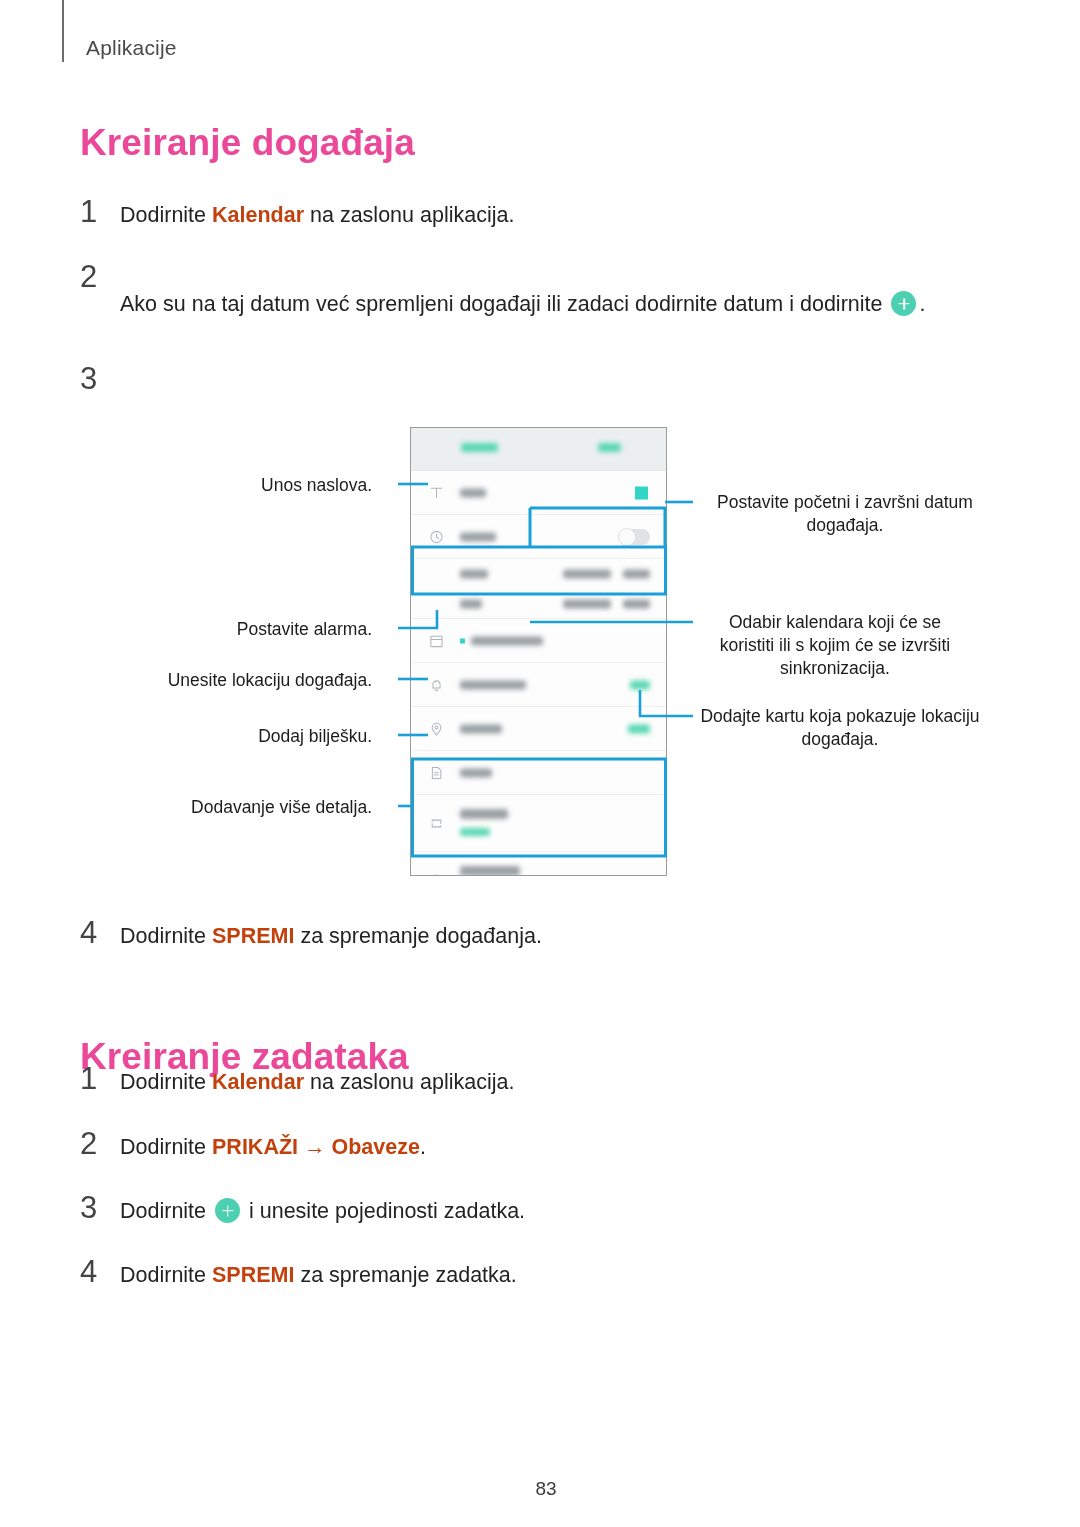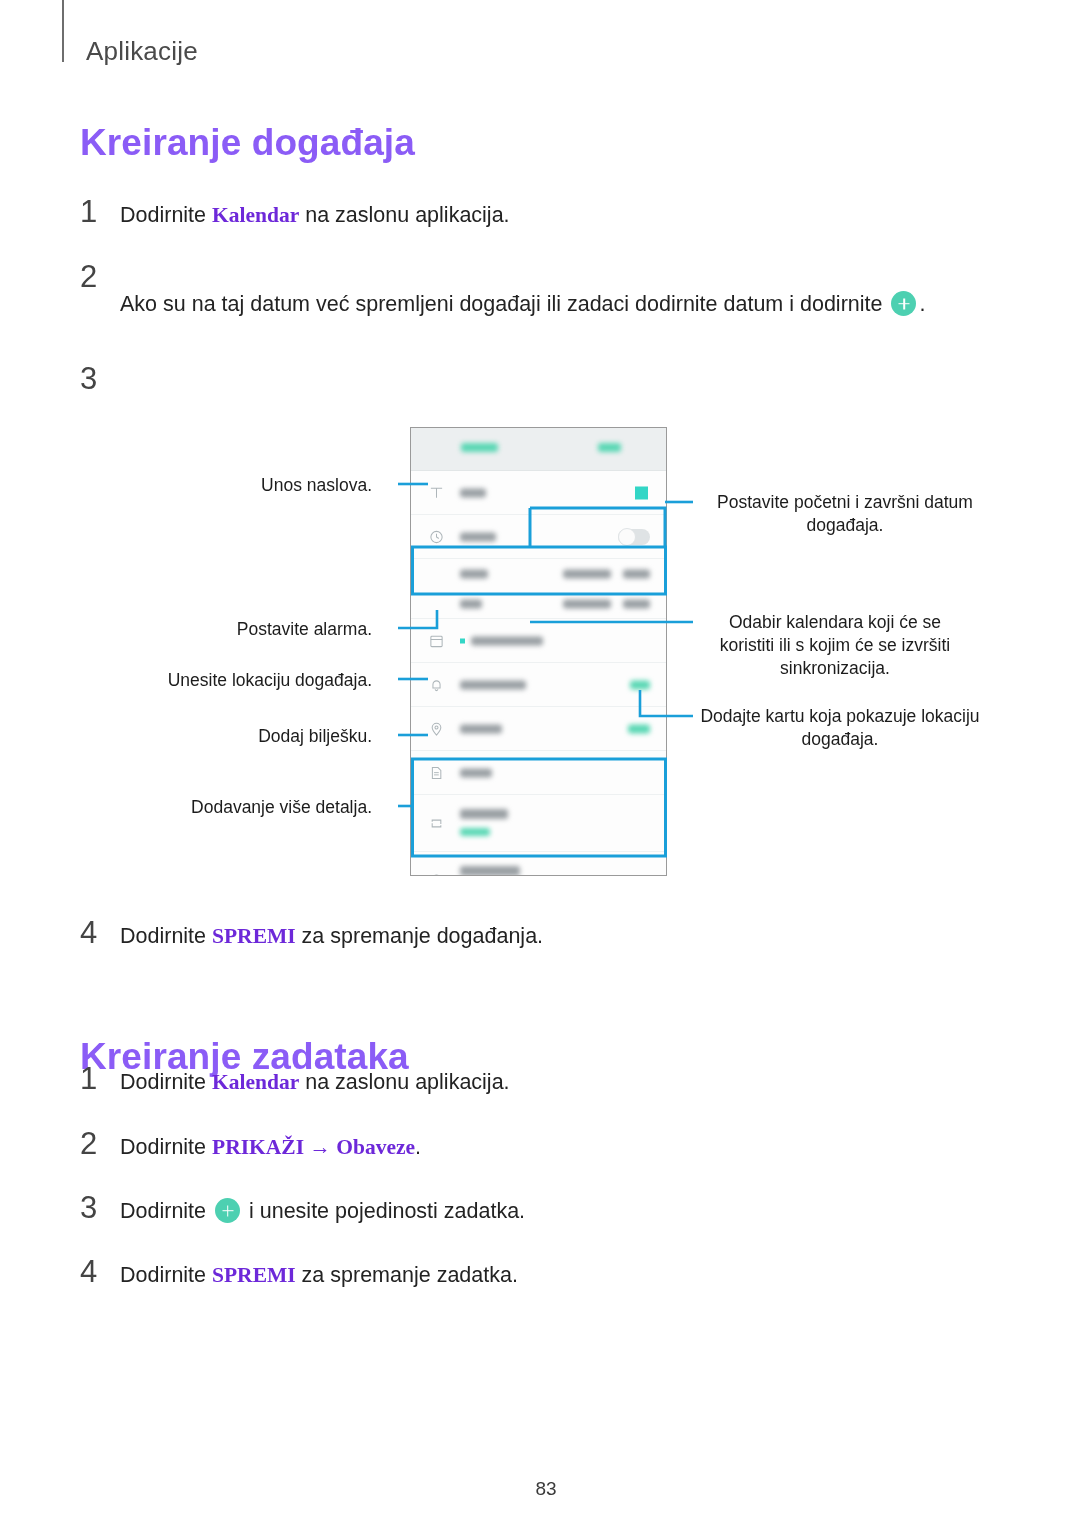--- a/index.html
+++ b/index.html
@@ -22,42 +22,42 @@
     left: 62px;
     top: 0;
     width: 2px;
     height: 62px;
     background: #6e6e6e;
   }
   .running-head {
     position: absolute;
     left: 86px;
     top: 36px;
-    font-size: 26px;
+    font-size: 21px;
     color: #4a4a4a;
     letter-spacing: .2px;
   }
   .page-number {
     position: absolute;
     left: 0;
     right: 0;
     top: 1478px;
     text-align: center;
     font-size: 19px;
     color: #3a3a3a;
     padding-left: 12px;
   }
 
   
   .h1 {
     position: absolute;
     left: 80px;
     font-size: 37px;
     font-weight: bold;
-    color: #8b5cf6;
+    color: #ec4899;
     letter-spacing: .1px;
   }
   .h1.first { top: 122px; }
   .h1.second { top: 992px; margin-top: 44px; }
 
   
   .step {
     position: absolute;
     left: 80px;
     display: flex;
@@ -67,21 +67,21 @@
     white-space: nowrap;
   }
   .step .num {
     width: 40px;
     flex: 0 0 40px;
     font-size: 31px;
     color: #444;
     line-height: 1;
   }
   .step .body { line-height: 1.35; }
-  .step b { font-weight: bold; color: #6d28d9; font-family: Liberation Serif, serif; }
+  .step b { font-weight: bold; color: #c2410c; }
 
   .sub {
     position: absolute;
     left: 120px;
     font-size: 21.5px;
     color: #232323;
     white-space: nowrap;
   }
 
   

